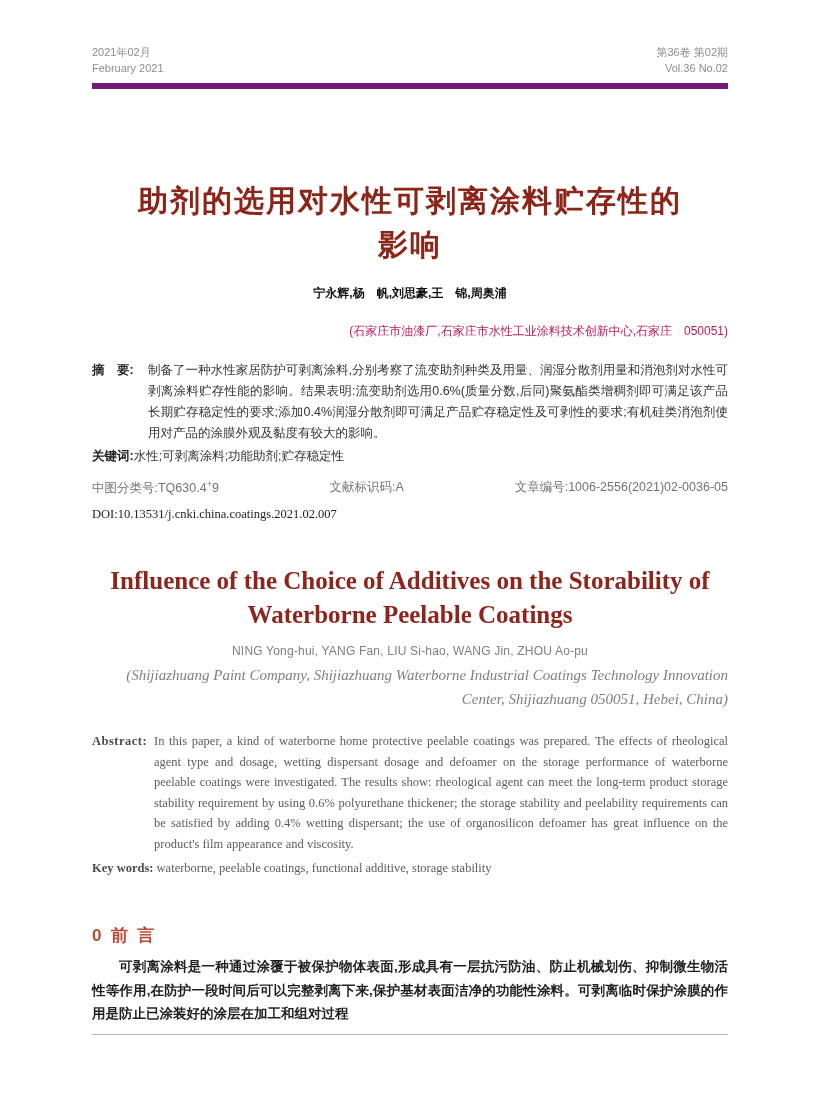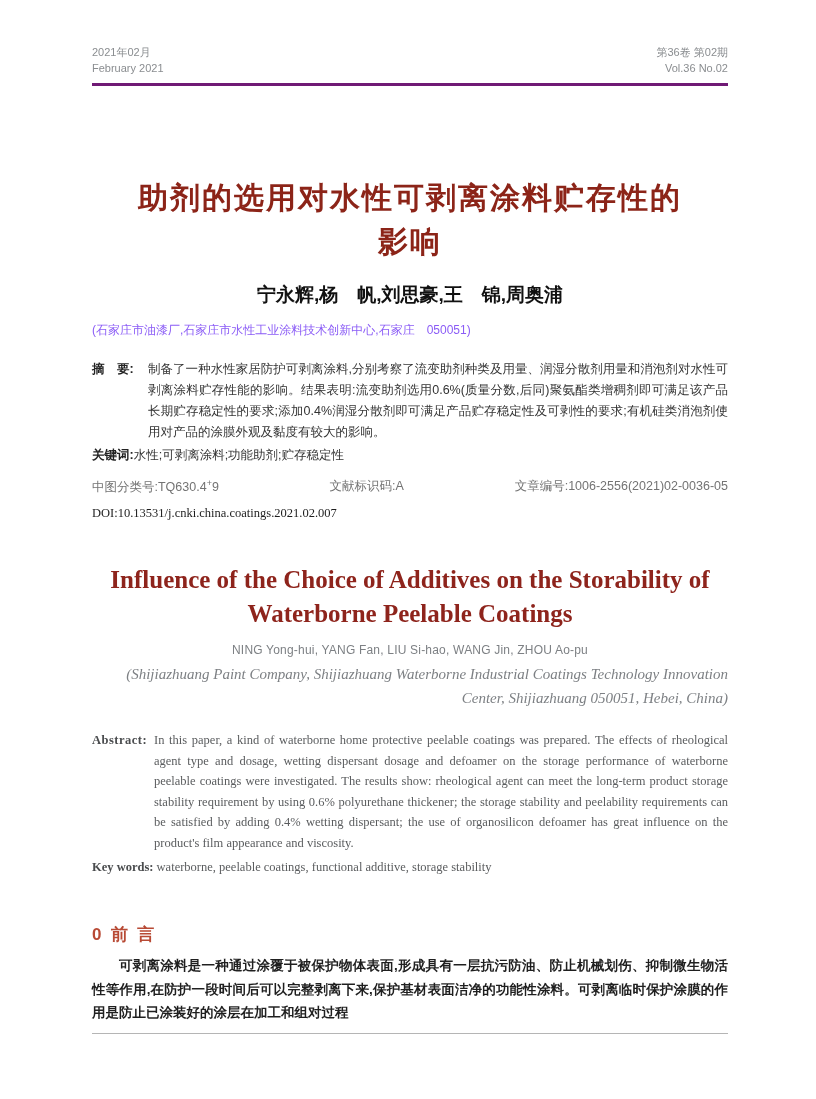--- a/index.html
+++ b/index.html
@@ -5,31 +5,31 @@
   html,body{margin:0;padding:0;background:#e9e9e9;}
   .page{
     width:816px;height:1099px;background:#ffffff;margin:0 auto;position:relative;
     font-family:"Liberation Sans",sans-serif;color:#2b2b2b;overflow:hidden;
     box-shadow:0 0 6px rgba(0,0,0,.25);
   }
   .content{padding:0 88px 0 92px;}
 
   
   .jheader{margin-top:44px;display:flex;justify-content:space-between;
-    border-bottom:3px solid #701a75;padding-bottom:7px;color:#8a8d90;font-size:11px;line-height:16px;}
+    border-bottom:6px solid #701a75;padding-bottom:7px;color:#8a8d90;font-size:11px;line-height:16px;}
   .jheader .cell{white-space:nowrap;}
   .jheader .c-left{text-align:left;width:33%;}
   .jheader .c-center{text-align:center;width:34%;letter-spacing:1px;}
   .jheader .c-right{text-align:right;width:33%;}
 
   
   .title-cn{margin-top:90px;text-align:center;color:#8c2418;font-weight:bold;
     font-size:30px;line-height:44px;letter-spacing:2px;}
-  .authors-cn{margin-top:18px;text-align:center;font-size:19px;font-weight:600;color:#111;}
-  .affil-cn{margin-top:14px;text-align:left;font-size:12px;color:#8b5cf6;}
+  .authors-cn{margin-top:18px;text-align:center;font-size:12px;font-weight:600;color:#111;}
+  .affil-cn{margin-top:21px;text-align:right;font-size:12px;color:#be185d;}
 
   
   .abs-cn{margin-top:20px;display:flex;font-size:12.5px;line-height:21px;color:#333;}
   .abs-cn .lbl{flex:0 0 56px;font-weight:bold;color:#222;white-space:pre-wrap;}
   .abs-cn .txt{flex:1;text-align:justify;}
   .kw-cn{margin-top:2px;font-size:12.5px;line-height:21px;color:#333;}
   .kw-cn .lbl{font-weight:bold;color:#222;}
 
   .meta-row{margin-top:12px;display:flex;justify-content:space-between;font-size:12.5px;color:#737373;}
   .meta-row sup{font-size:9px;}

